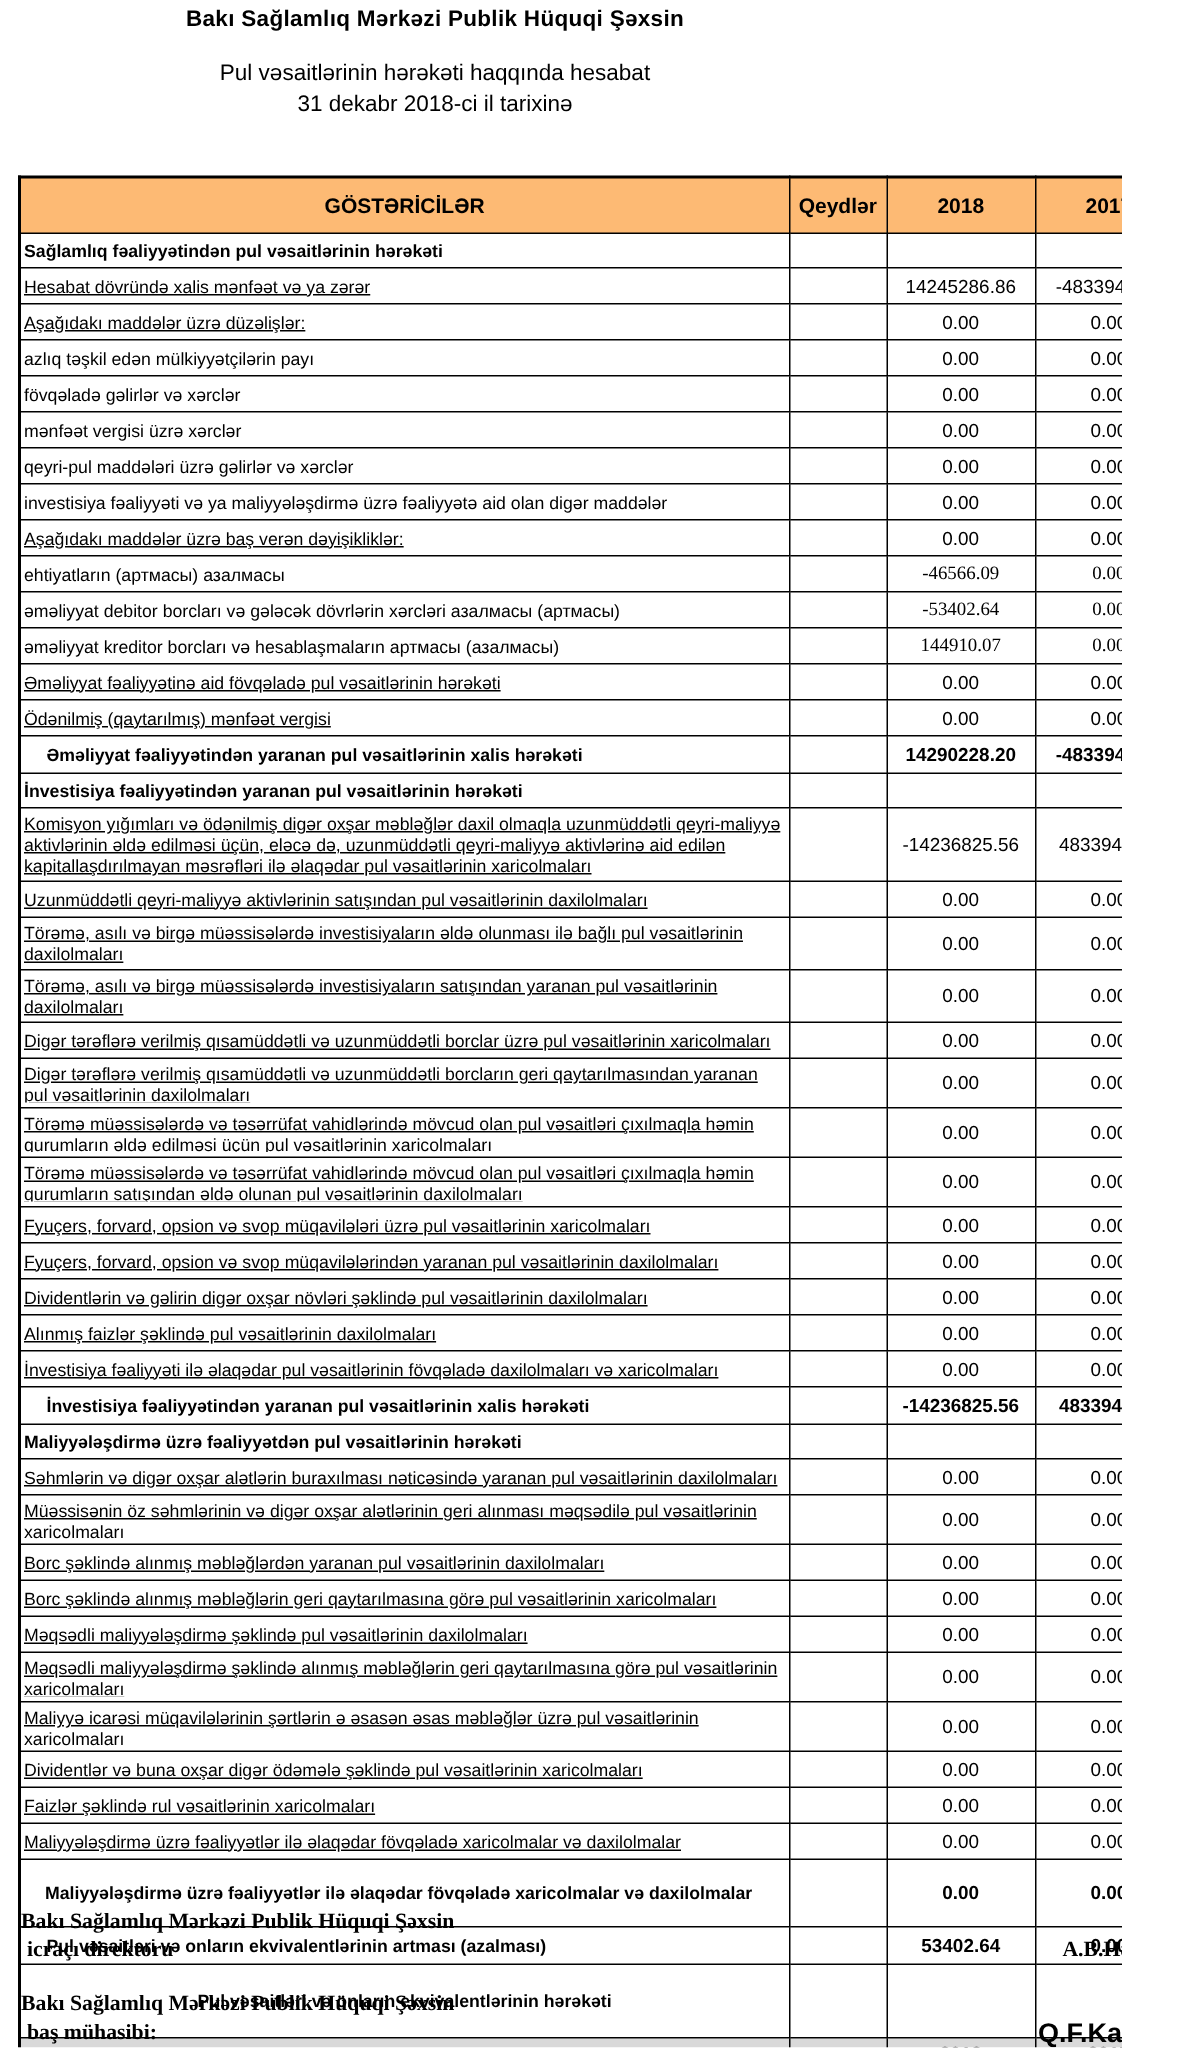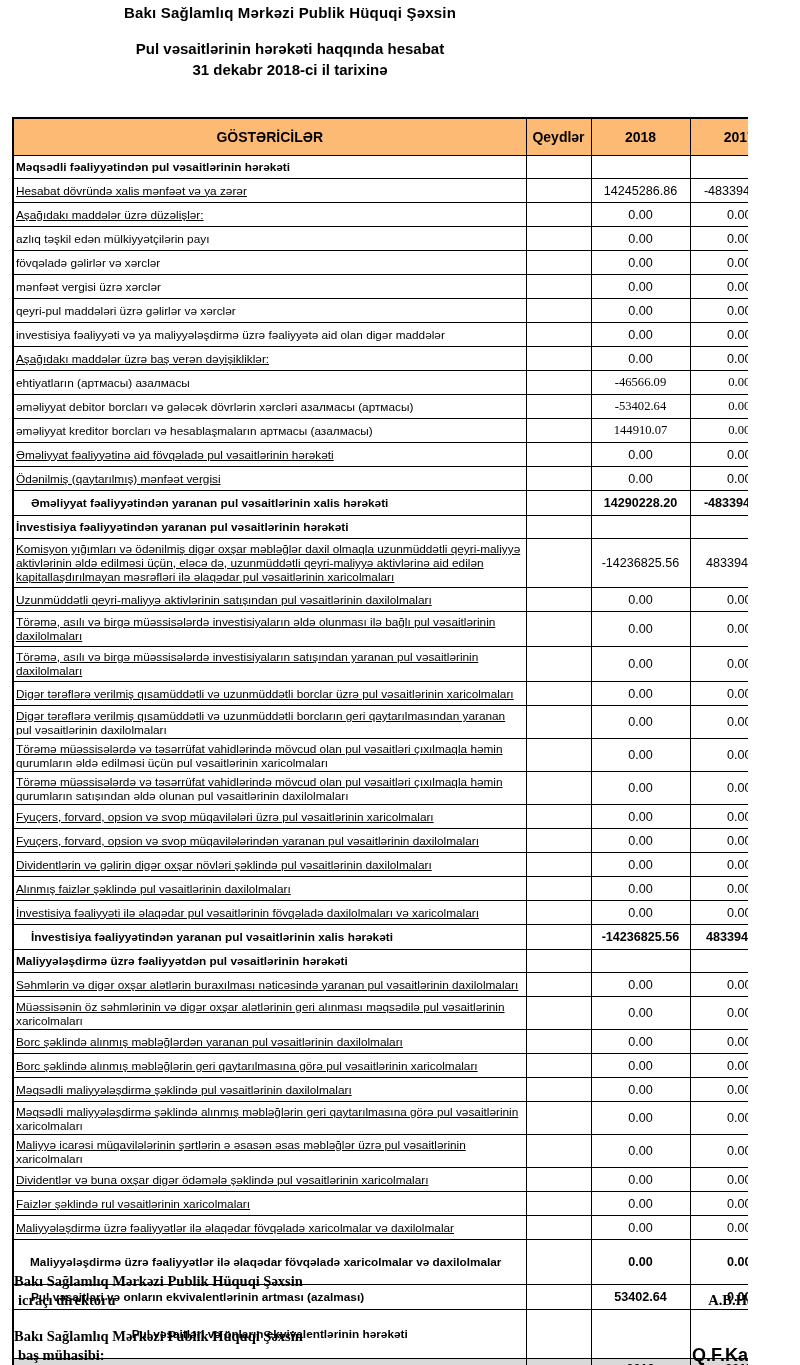--- a/index.html
+++ b/index.html
@@ -7,21 +7,21 @@
     position:relative;width:748px;height:1365px;background:#ffffff;color:#000;
     font-family:"Liberation Sans","DejaVu Sans",sans-serif;overflow:hidden;
   }
   
   .doc-title{
     position:absolute;left:60px;top:4px;width:460px;text-align:center;
     font-weight:bold;font-size:15px;letter-spacing:0.2px;
   }
   .doc-subtitle{
     position:absolute;left:60px;top:38px;width:460px;text-align:center;
-    font-weight:bold;font-size:15px;line-height:21px;
+    font-weight:normal;font-size:15px;line-height:21px;
   }
   
   table.report{
     position:absolute;left:12px;top:117px;width:776px;
     border-collapse:collapse;table-layout:fixed;border:2px solid #000;
   }
   table.report col.c-lbl{width:513px;}
   table.report col.c-qeyd{width:65px;}
   table.report col.c-y{width:99px;}
   table.report th,table.report td{
@@ -89,21 +89,21 @@
       <tr>
         <th>GÖSTƏRİCİLƏR</th>
         <th>Qeydlər</th>
         <th>2018</th>
         <th>2017</th>
       </tr>
     </thead>
     <tbody id="rows">
         <tr class="r-section">
           <td class="lbl">
-            <div class="txt">Məqsədli fəaliyyətindən pul vəsaitlərinin hərəkəti</div>
+            <div class="txt">Sağlamlıq fəaliyyətindən pul vəsaitlərinin hərəkəti</div>
           </td>
           <td class="qeyd"></td>
           <td class="val"></td>
           <td class="val"></td>
         </tr>
         <tr class="r-item">
           <td class="lbl i1">
             <div class="txt">Hesabat dövründə xalis mənfəət və ya zərər</div>
           </td>
           <td class="qeyd"></td>

